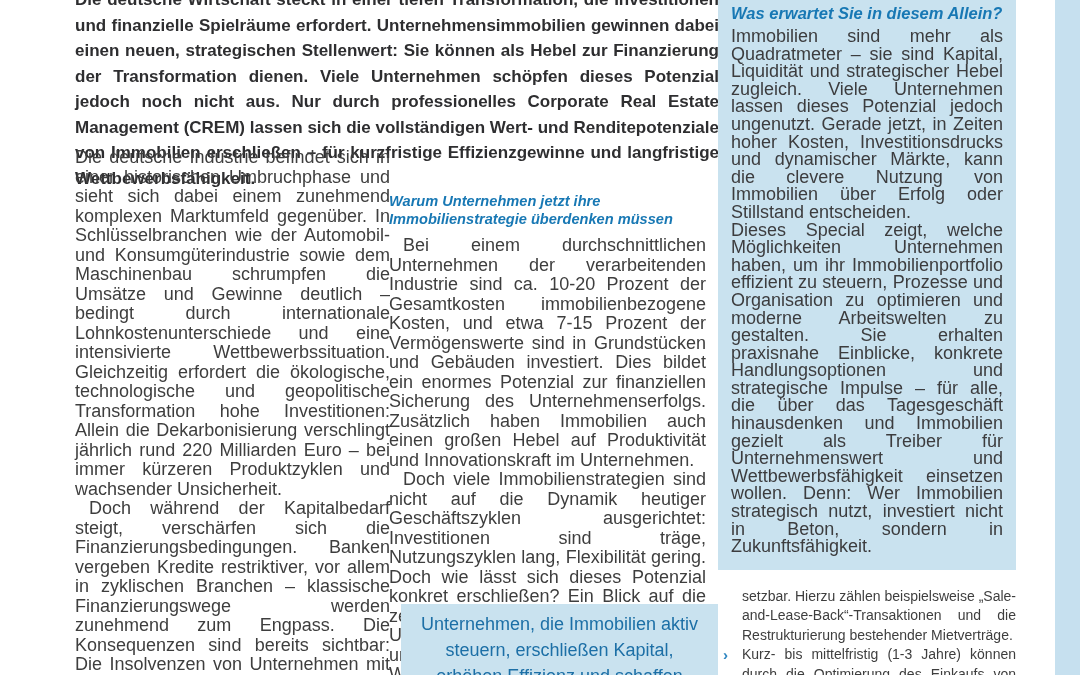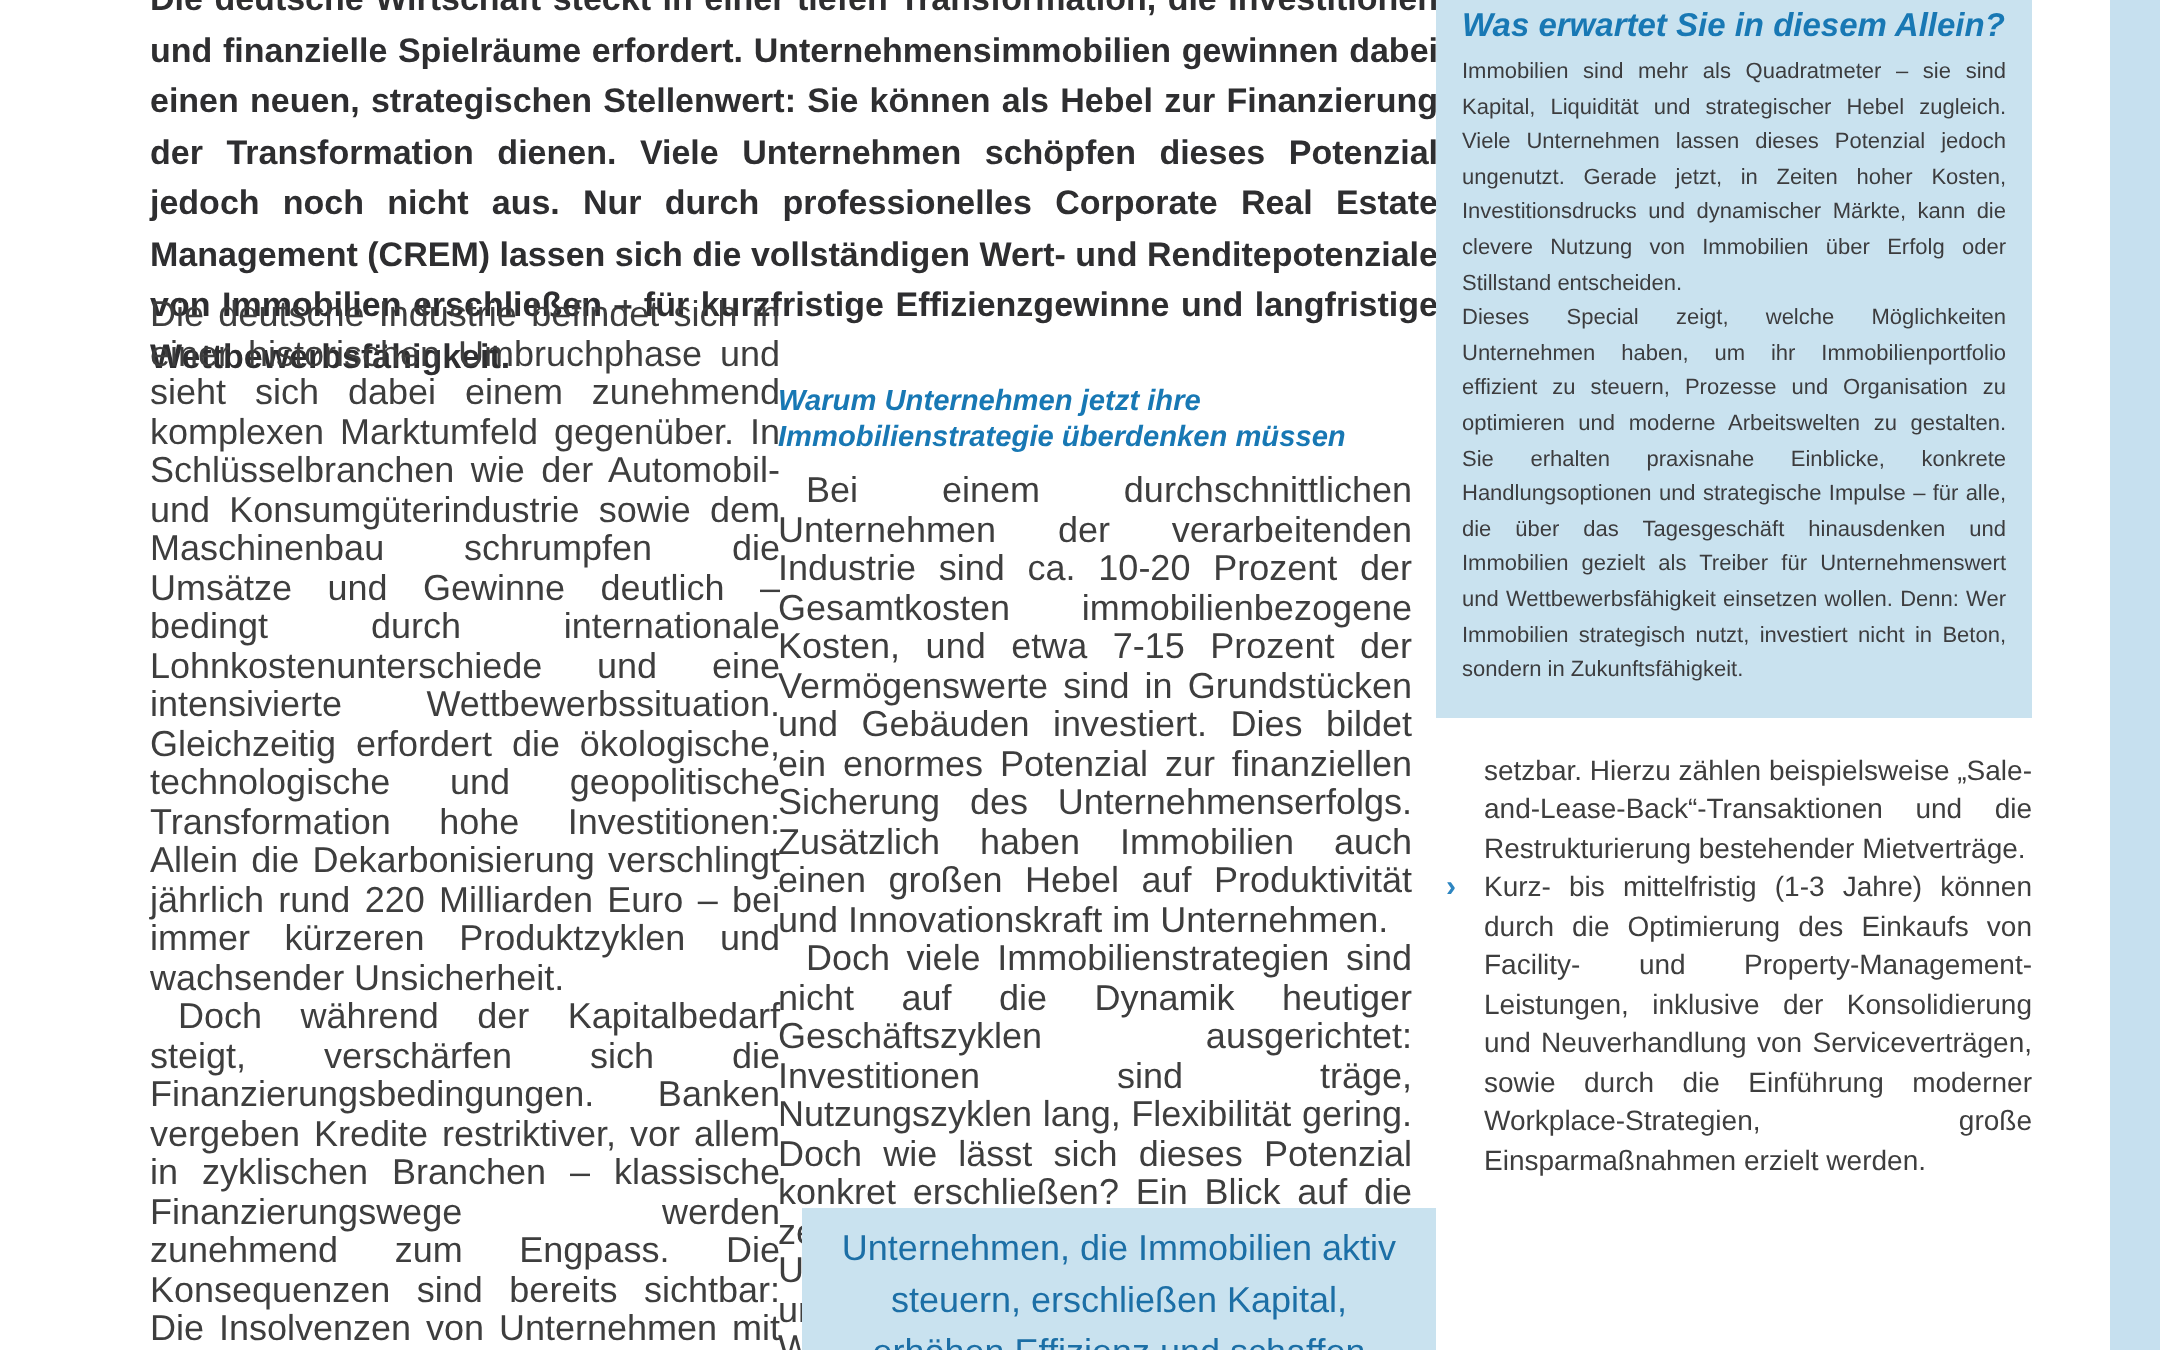--- a/index.html
+++ b/index.html
@@ -68,21 +68,21 @@
     padding: 22px 13px 14px 13px;
   }
   .special-heading {
     font-size: 16.5px;
     font-weight: bold;
     font-style: italic;
     color: #1878b4;
     margin-bottom: 5px;
   }
   .special-box .box-par {
-    font-size: 11px;
+    font-size: 18px;
     line-height: 17.6px;
     text-align: justify;
     color: #3c3c3e;
   }
   
   .bullets { margin-top: 17px; padding-left: 5px; }
   .continuation {
     font-size: 14px;
     line-height: 19.5px;
     text-align: justify;

